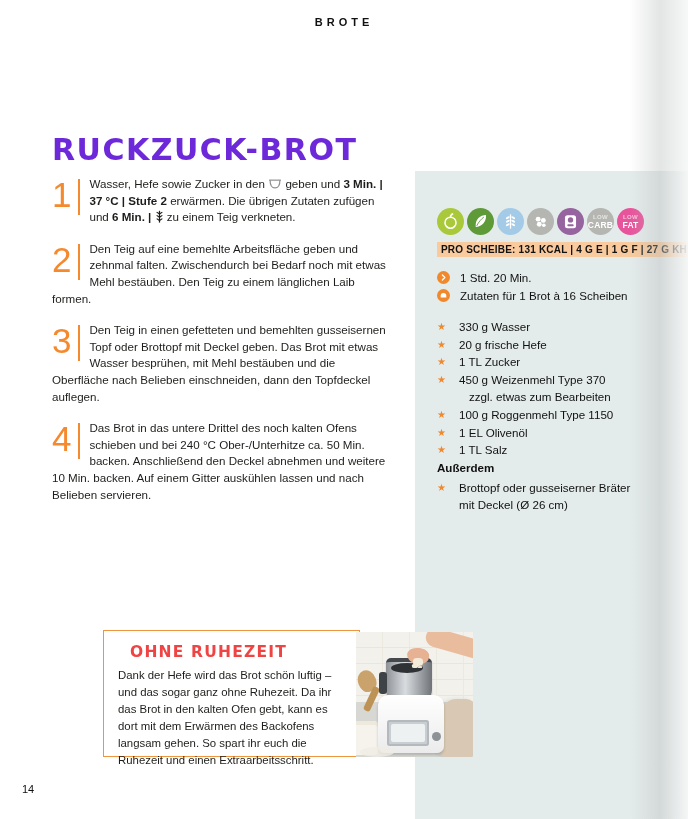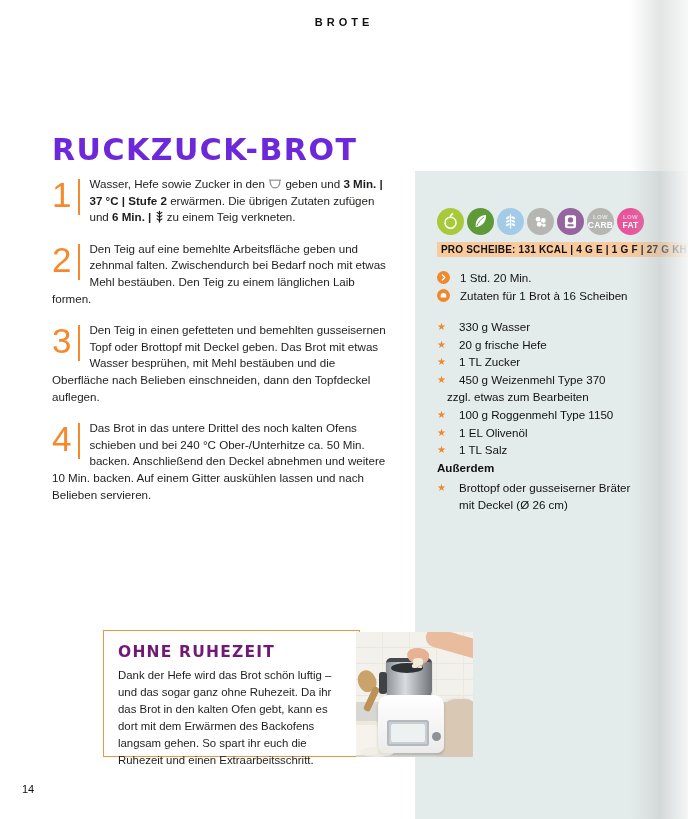--- a/index.html
+++ b/index.html
@@ -43,29 +43,29 @@
   .info-rows{position:absolute;left:22px;top:100px;display:flex;flex-direction:column;gap:5px;}
   .info-row{display:flex;align-items:center;gap:10px;font-size:11.6px;font-weight:400;color:#111;}
   .info-icon{width:13px;height:13px;border-radius:50%;background:#f0882d;display:flex;
     align-items:center;justify-content:center;flex:0 0 13px;}
   .info-icon svg{width:9px;height:9px;}
 
   .ingredients{position:absolute;left:22px;top:147px;margin:0;padding:0;list-style:none;
     font-size:11.6px;line-height:17.6px;color:#111;}
   .ing-row{display:flex;gap:12px;}
   .star{color:#f0882d;font-size:10px;line-height:17.6px;width:10px;flex:0 0 10px;}
-  .ing-note{margin-left:10px;}
+  .ing-note{margin-left:32px;}
 
   .extra{position:absolute;left:22px;top:288px;font-size:11.6px;line-height:17.6px;color:#111;width:210px;}
   .extra-heading{font-weight:700;margin-bottom:2px;}
 
   
   .tipbox{position:absolute;left:103px;top:630px;width:257px;height:127px;
     border:1.6px solid #f0953f;background:#fff;box-sizing:border-box;padding:10px 12px 0 14px;z-index:2;}
-  .tip-title{font-size:15.5px;font-weight:800;letter-spacing:1.2px;color:#701a75;margin:2px 0 6px 0;
+  .tip-title{font-size:15.5px;font-weight:800;letter-spacing:1.2px;color:#ef4444;margin:2px 0 6px 12px;
     font-family:"DejaVu Sans","Liberation Sans",sans-serif;}
   .tip-body{font-size:11.4px;line-height:16.9px;color:#1d1d1b;margin:0;}
 
   
   .photo{position:absolute;left:356px;top:632px;width:117px;height:125px;overflow:hidden;z-index:3;}
   .ph-wall{position:absolute;left:0;top:0;right:0;height:58%;background:#f3f1ec;
     background-image:repeating-linear-gradient(to bottom,transparent 0 15px,#e9e6df 15px 16px),
       repeating-linear-gradient(to right,transparent 0 26px,#eceade 26px 27px);}
   .ph-counter{position:absolute;left:0;bottom:0;right:0;height:44%;background:#d7d7d3;}
   .ph-cloth{position:absolute;right:-6px;bottom:-4px;width:42px;height:62px;background:#d9c9b4;

